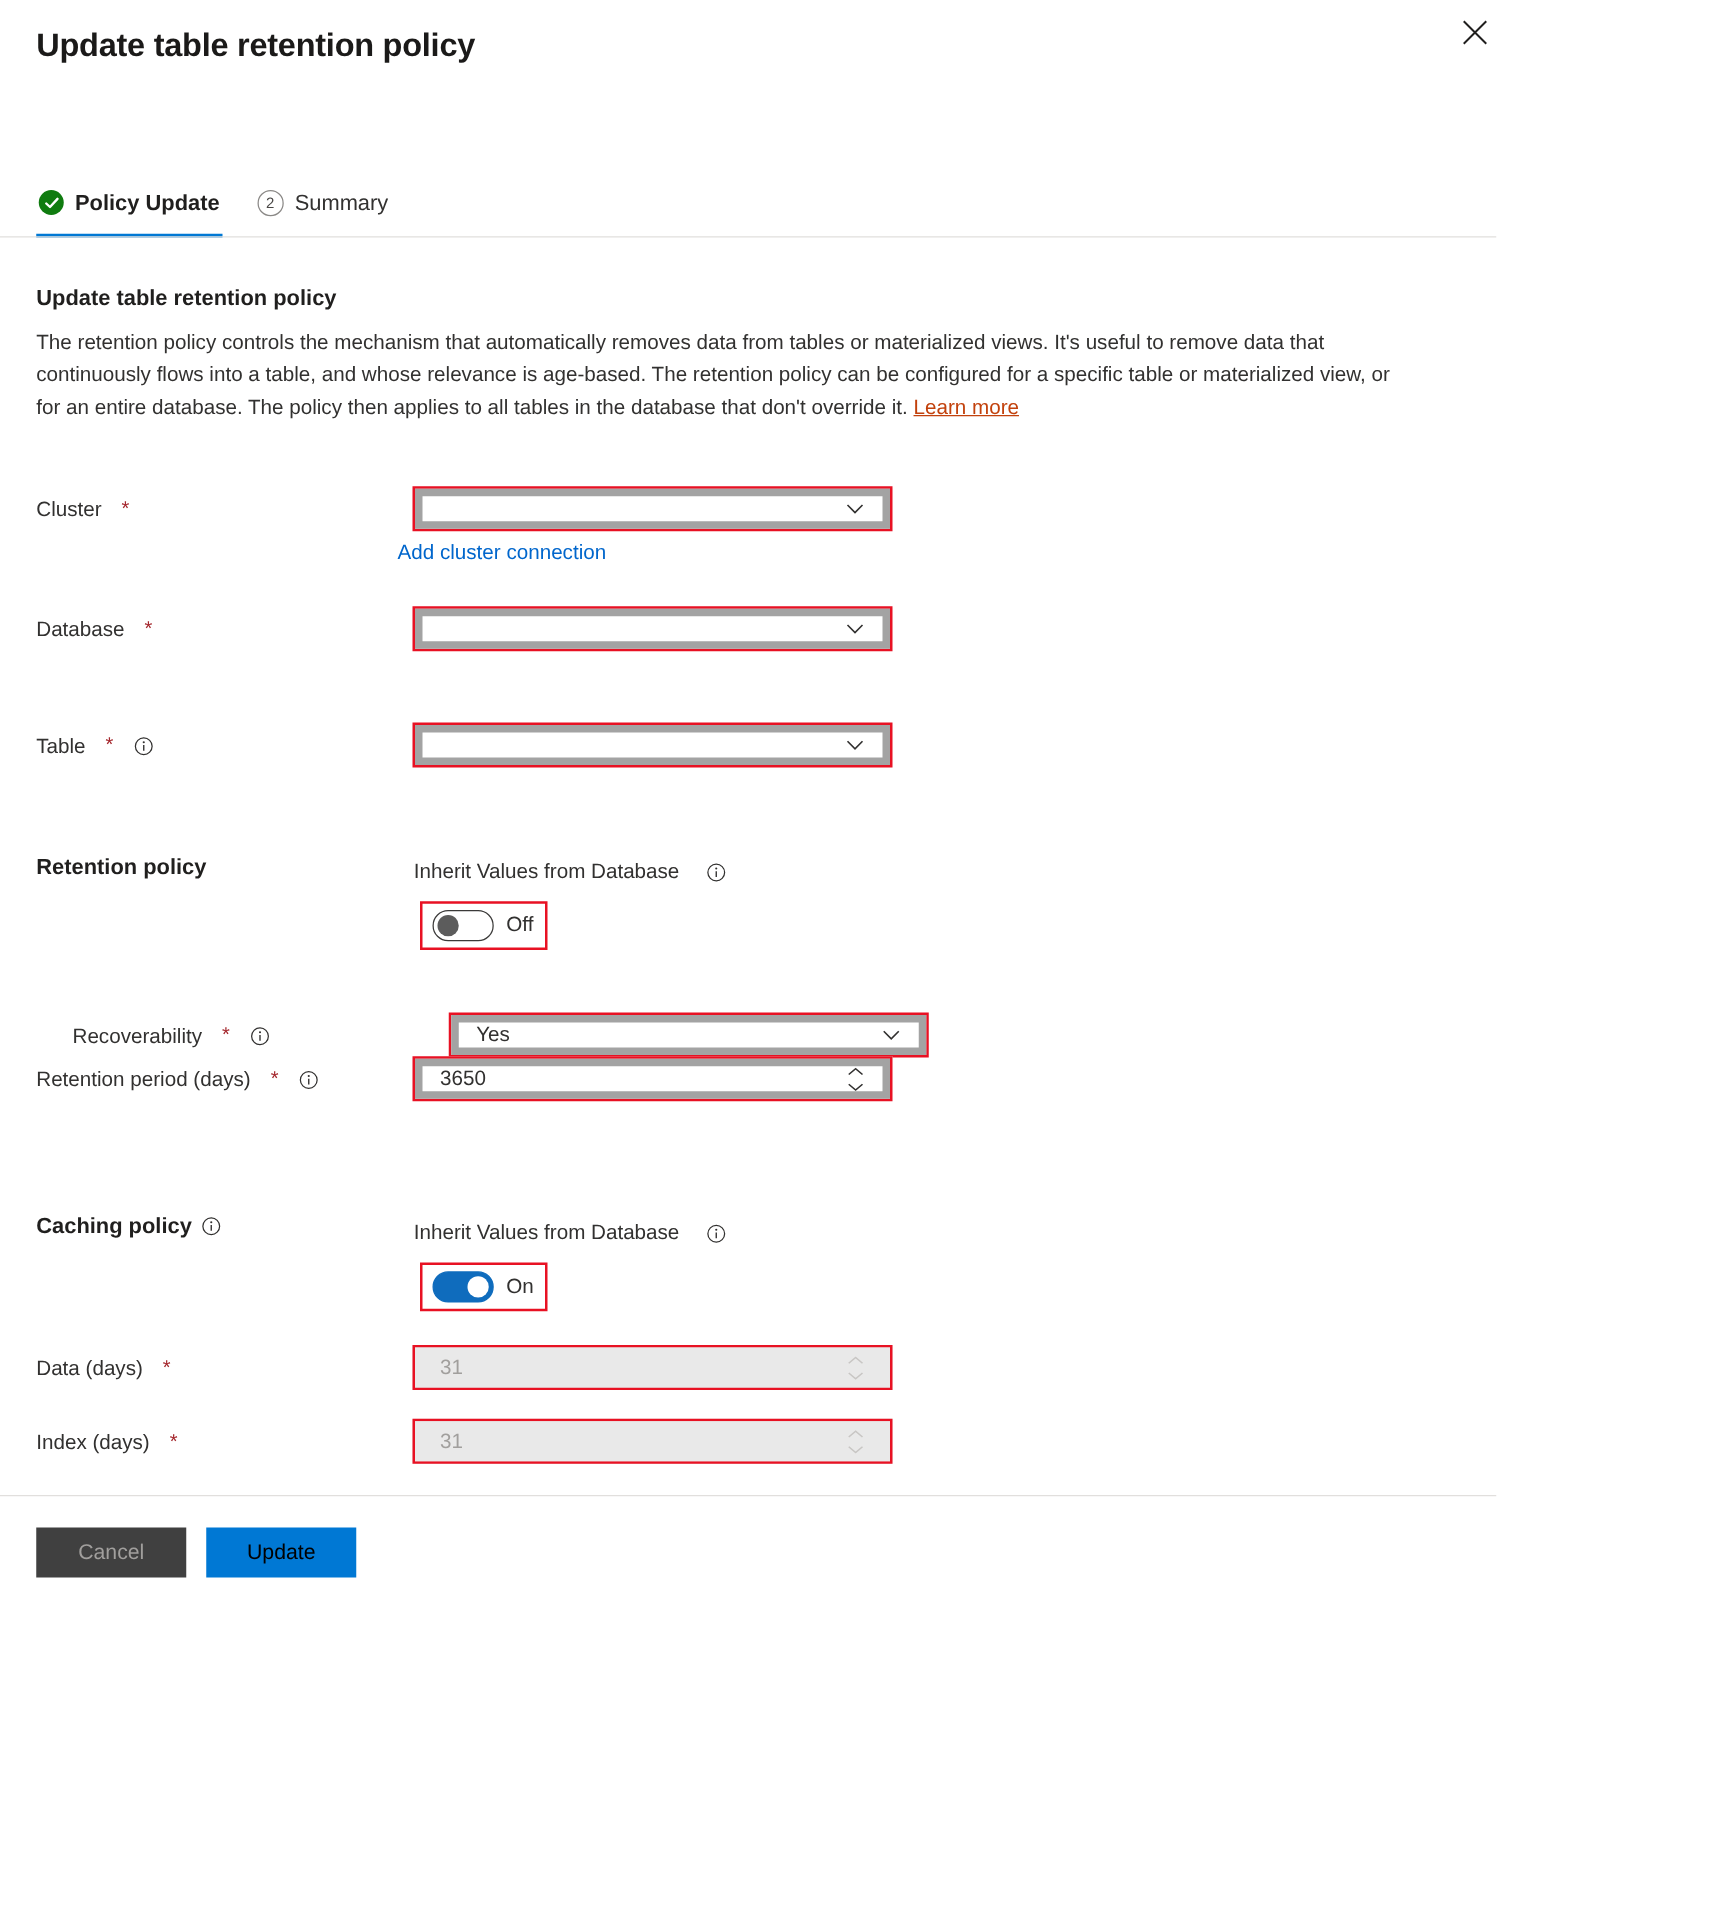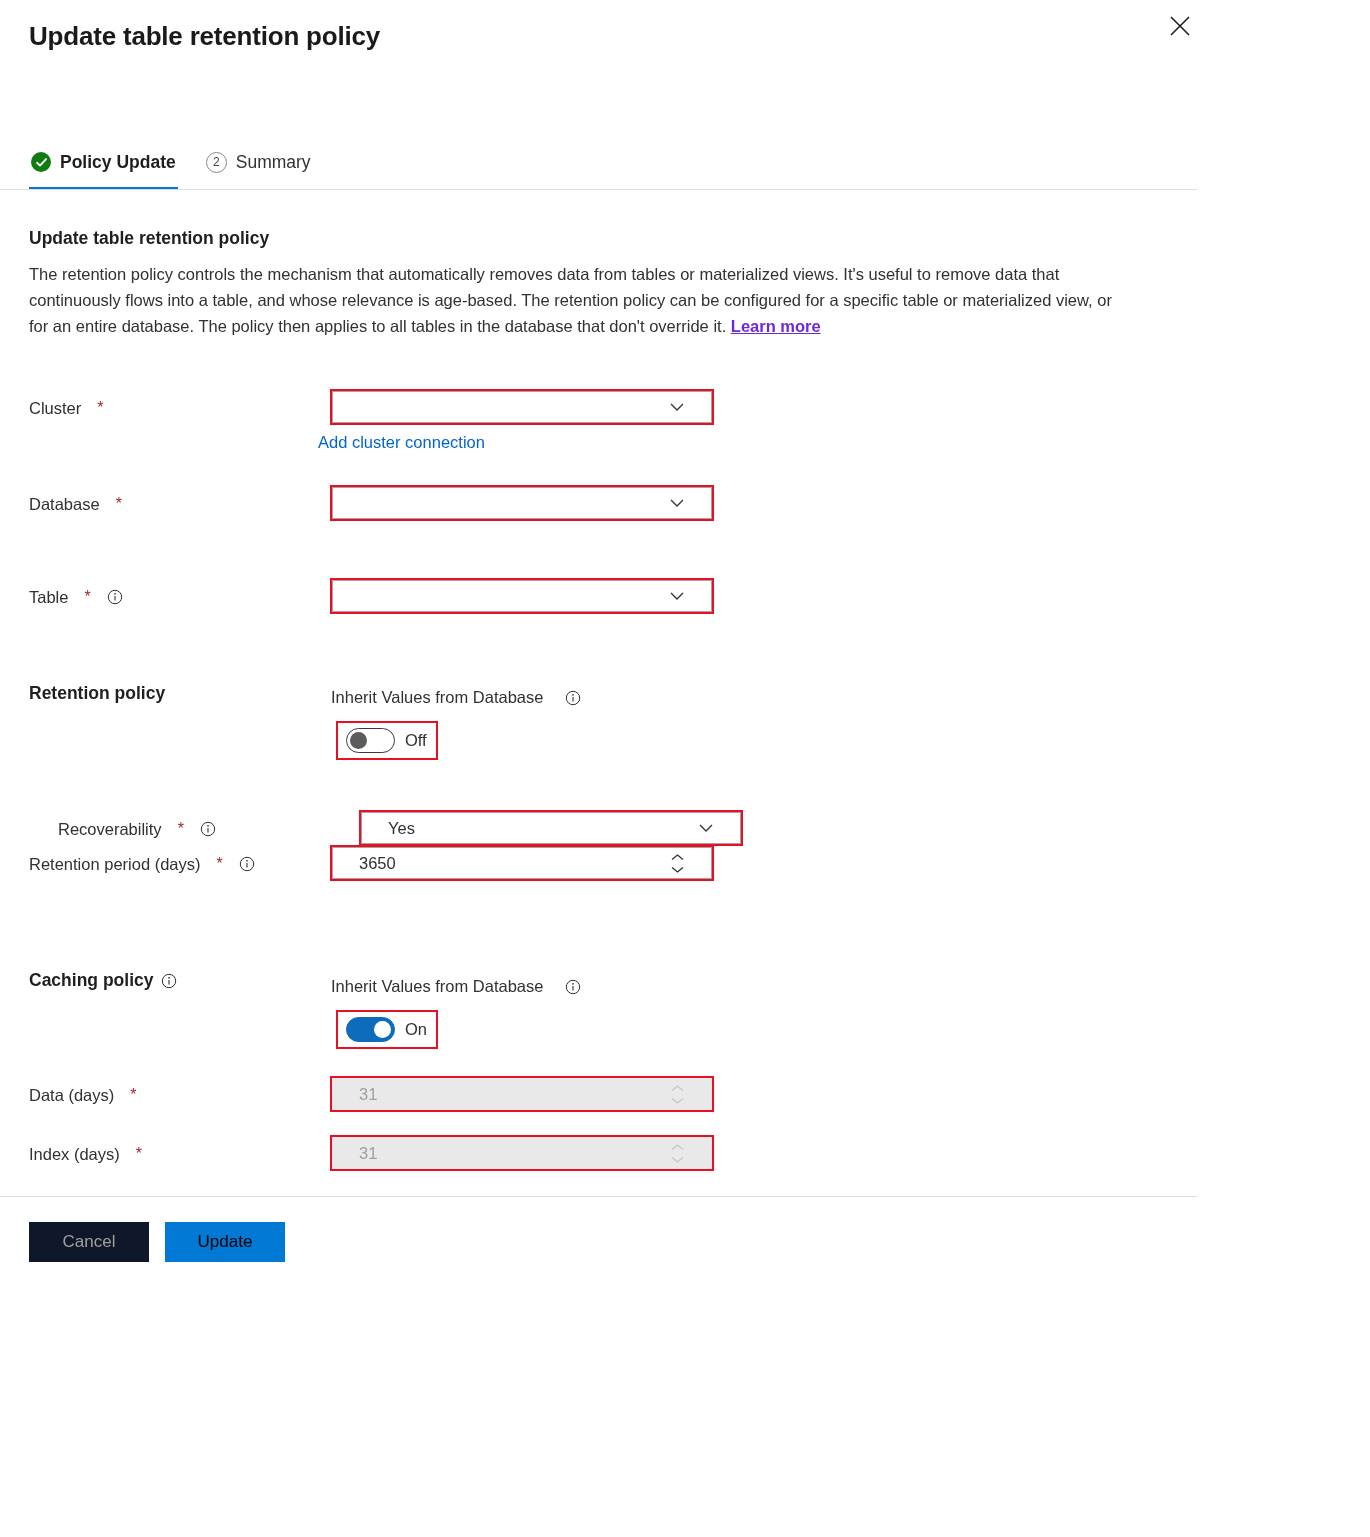--- a/index.html
+++ b/index.html
@@ -125,24 +125,23 @@
   .section-desc {
     position: absolute;
     left: 29px;
     top: 261px;
     width: 1100px;
     font-size: 16.5px;
     line-height: 26px;
     color: #323130;
   }
   .link {
-    color: #6d28d9;
+    color: #c2410c;
     text-decoration: underline;
     cursor: pointer;
-    font-weight: bold;
   }
 
   
   .row {
     position: absolute;
     left: 29px;
     width: 1140px;
     height: 34px;
   }
   .lbl {
@@ -172,25 +171,25 @@
     border: 2px solid #e81123;
     background: #ffffff;
     box-sizing: border-box;
     display: flex;
     align-items: center;
     cursor: pointer;
   }
   .field-inner {
     position: absolute;
     left: 0; top: 0; right: 0; bottom: 0;
-    border: 1px solid #a3a3a3;
+    border: 6px solid #a3a3a3;
     box-sizing: border-box;
     display: flex;
     align-items: center;
-    padding: 0 26px;
+    padding: 0 14px;
   }
   .field-value {
     font-size: 16.5px;
     color: #323130;
     flex: 1;
     white-space: nowrap;
     overflow: hidden;
   }
   .field.disabled {
     background: #e9e9e9;
@@ -305,21 +304,21 @@
   .btn {
     height: 40px;
     min-width: 120px;
     border: none;
     font-size: 17px;
     font-family: inherit;
     cursor: pointer;
     padding: 0 18px;
   }
   .btn-cancel {
-    background: #0f172a;
+    background: #404040;
     color: #a19f9d;
     cursor: default;
   }
   .btn-primary {
     background: #0078d4;
     color: #000000;
   }
 </style>
 </head>
 <body>

